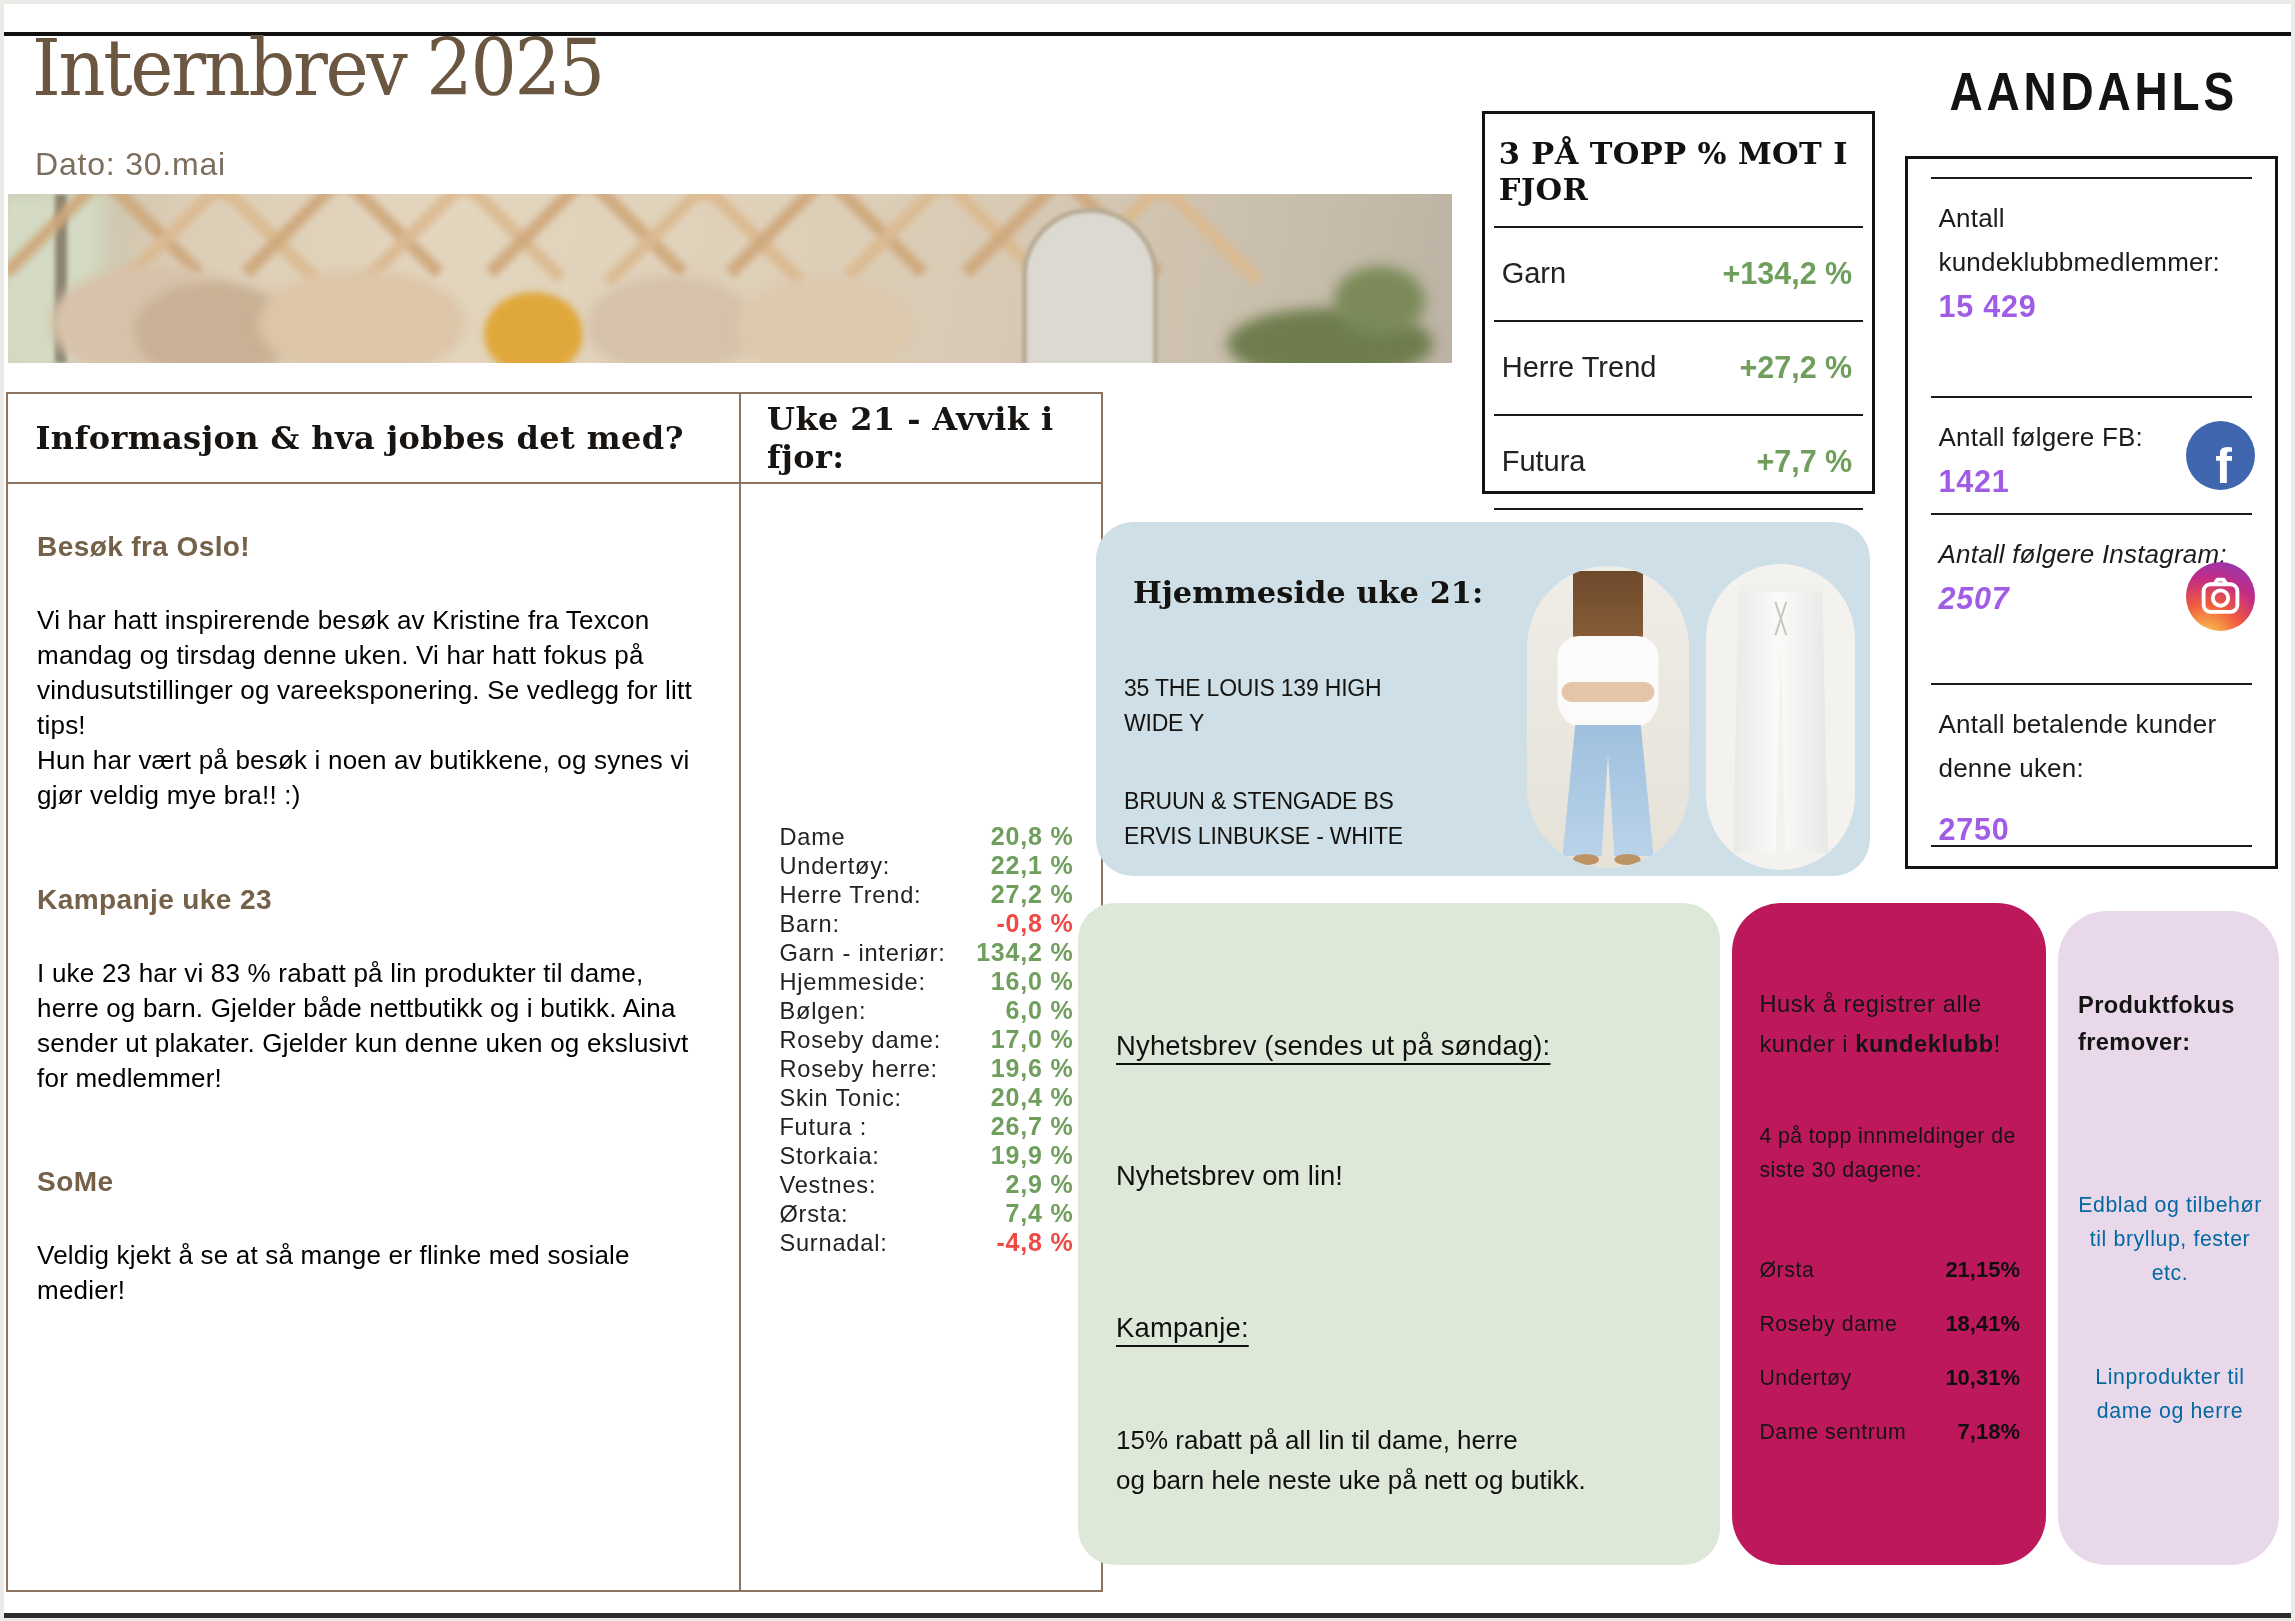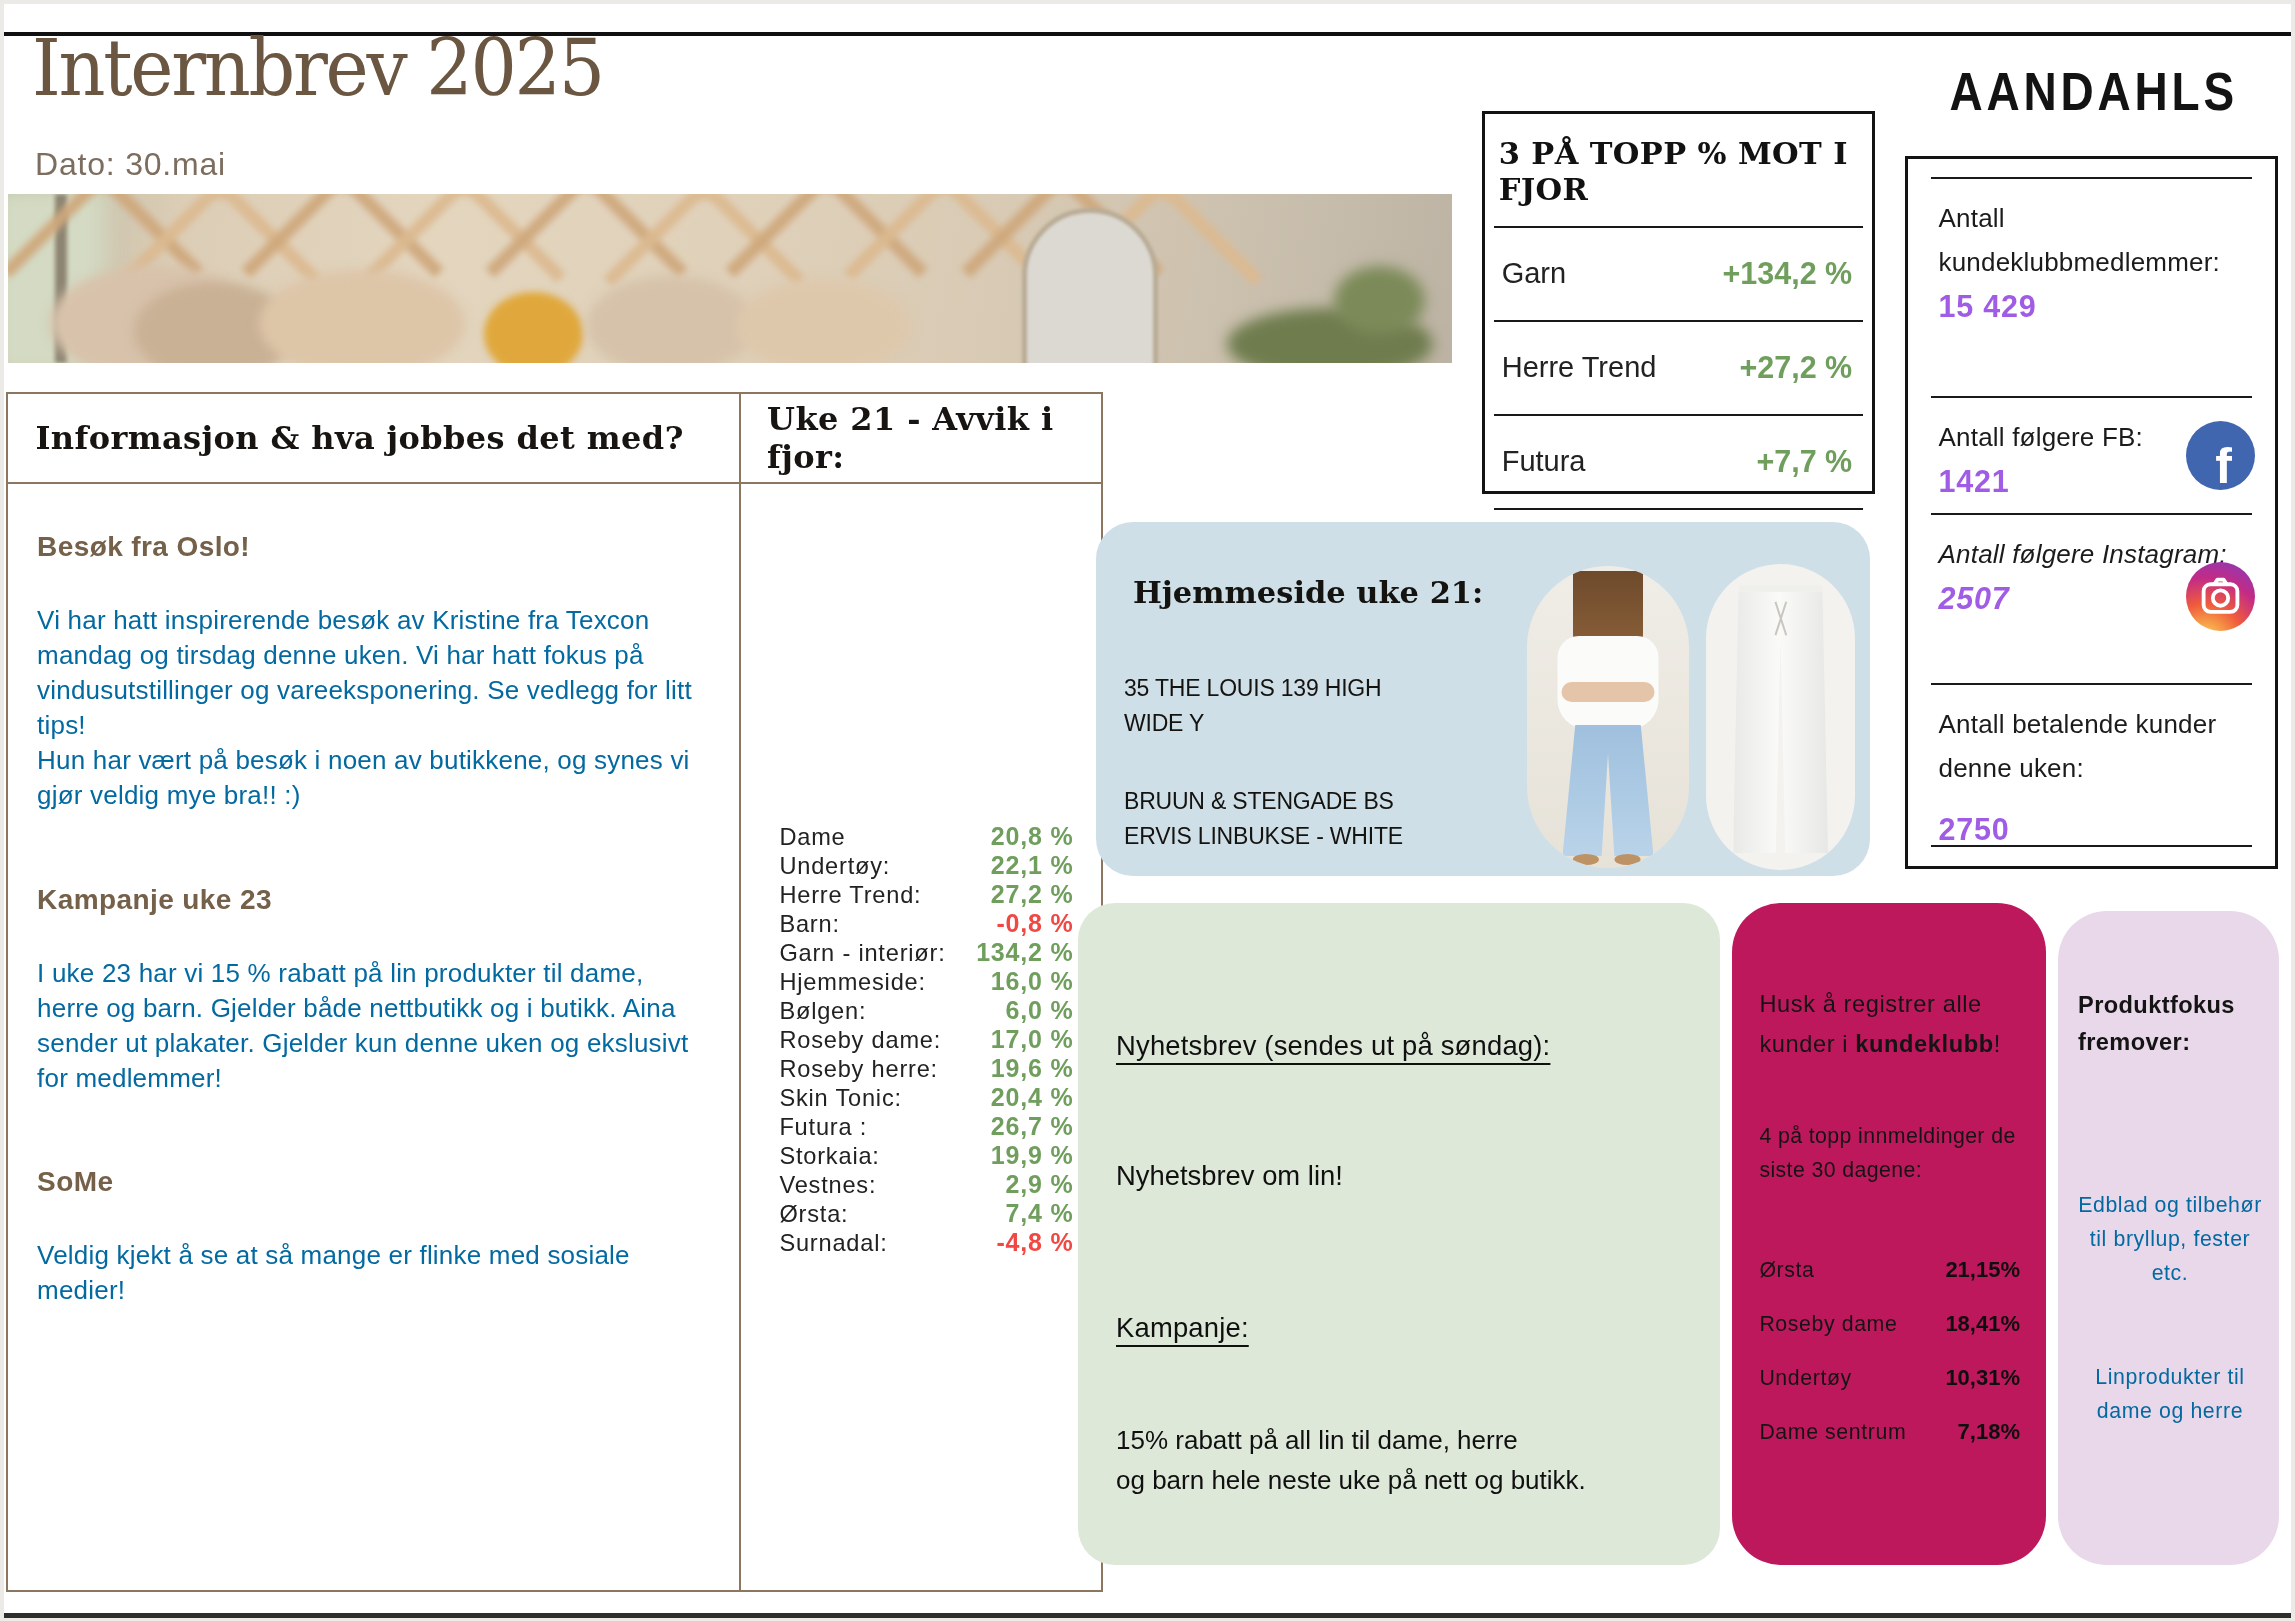--- a/index.html
+++ b/index.html
@@ -83,21 +83,21 @@
   .bb-head{height:88px;display:flex;border-bottom:2.3px solid #8d7660;flex:0 0 auto;}
   .bb-head .cell-l{width:733px;box-sizing:border-box;border-right:2.3px solid #8d7660;
        display:flex;align-items:center;padding-left:27.4px;}
   .bb-head .cell-r{flex:1;display:flex;align-items:center;padding-left:26px;}
   .bb-head h2{margin:0;font-family:"DejaVu Serif",serif;font-size:32px;letter-spacing:0.4px;
        font-weight:bold;color:#171411;}
   .bb-body{flex:1;display:flex;min-height:0;}
   .info-col{width:733px;box-sizing:border-box;border-right:2.3px solid #8d7660;
        padding:47px 46px 0 29px;}
   .info-col h3{margin:0 0 40px 0;font-size:28px;color:#75604a;letter-spacing:0.4px;}
-  .info-col p{margin:0 0 70px 0;font-size:26px;line-height:1.35;color:#0369a1;
+  .info-col p{margin:0 0 70px 0;font-size:26px;line-height:1.35;color:#000000;
        white-space:pre-line;letter-spacing:0.2px;}
   .stats-col{flex:1;display:flex;flex-direction:column;justify-content:center;
        padding:38px 23px 34px 21.3px;box-sizing:border-box;}
   .stat-row{display:flex;justify-content:space-between;align-items:baseline;padding:0 4.6px 0 17px;}
   .stat-label{font-size:23.6px;letter-spacing:0.8px;color:#222;}
   .stat-value{font-size:25px;font-weight:bold;color:#6f9e5d;letter-spacing:0.8px;}
   .stat-value.neg{color:#f04843;}
 
   
   .best{position:absolute;left:1096px;top:522px;width:774px;height:354px;background:#cfdfe8;
@@ -254,21 +254,21 @@
       <div class="cell-r">
           <h2>Uke 21 - Avvik i fjor:</h2>
         </div>
     </div>
     <div class="bb-body">
       <div class="info-col">
         <h3>Besøk fra Oslo!</h3>
         <p>Vi har hatt inspirerende besøk av Kristine fra Texcon  mandag og tirsdag denne uken.  Vi har hatt fokus på vindusutstillinger og vareeksponering. Se vedlegg for litt tips!
 Hun har vært på besøk i noen av butikkene, og synes vi gjør veldig mye bra!! :)</p>
         <h3>Kampanje uke 23</h3>
-        <p>I uke 23 har vi 15 % rabatt på lin produkter til dame, herre og barn. Gjelder både nettbutikk og i butikk. Aina sender ut plakater. Gjelder kun denne uken og ekslusivt for medlemmer!</p>
+        <p>I uke 23 har vi 83 % rabatt på lin produkter til dame, herre og barn. Gjelder både nettbutikk og i butikk. Aina sender ut plakater. Gjelder kun denne uken og ekslusivt for medlemmer!</p>
         <h3>SoMe</h3>
         <p>Veldig kjekt å se at så mange er flinke med sosiale medier!</p>
       </div>
       <div class="stats-col">
         <div class="stat-row">
             <span class="stat-label">Dame</span>
             <span class="stat-value">20,8 %</span>
           </div>
         <div class="stat-row">
             <span class="stat-label">Undertøy:</span>

